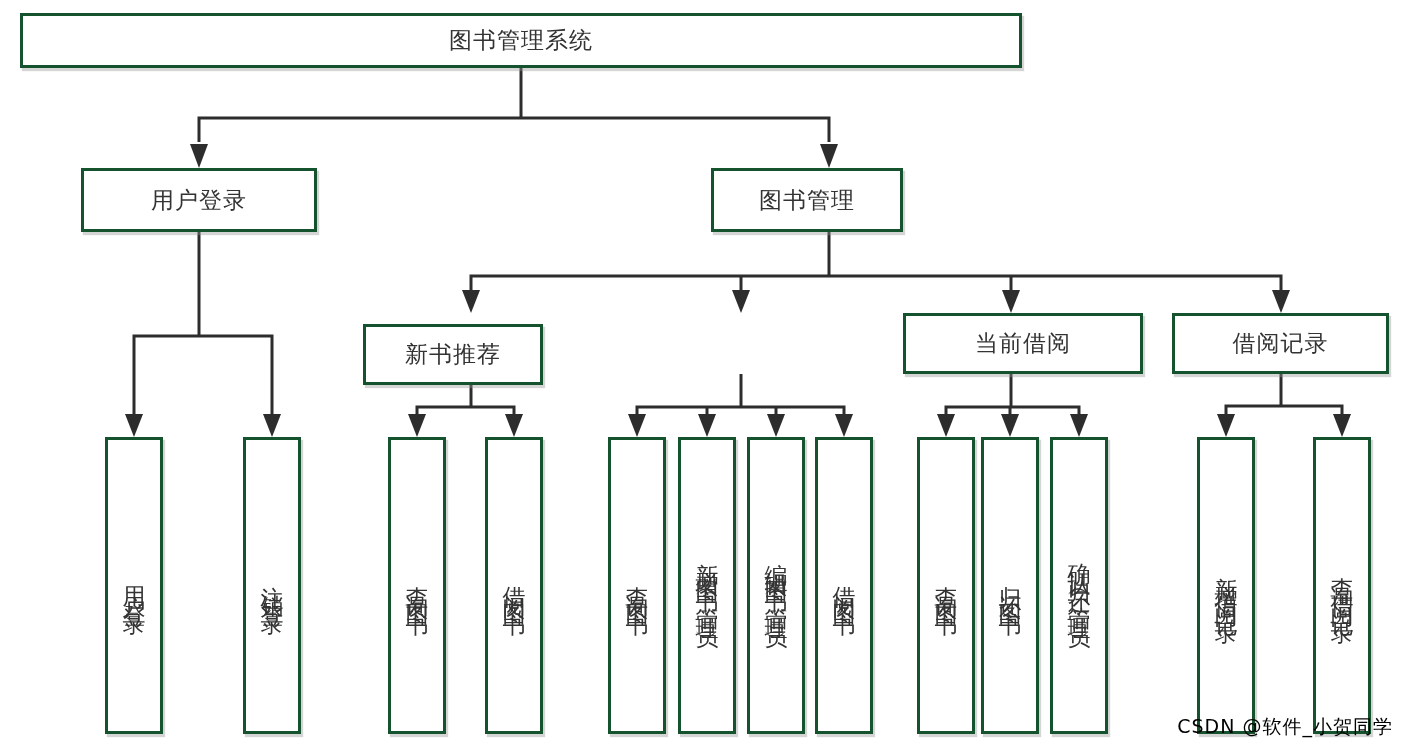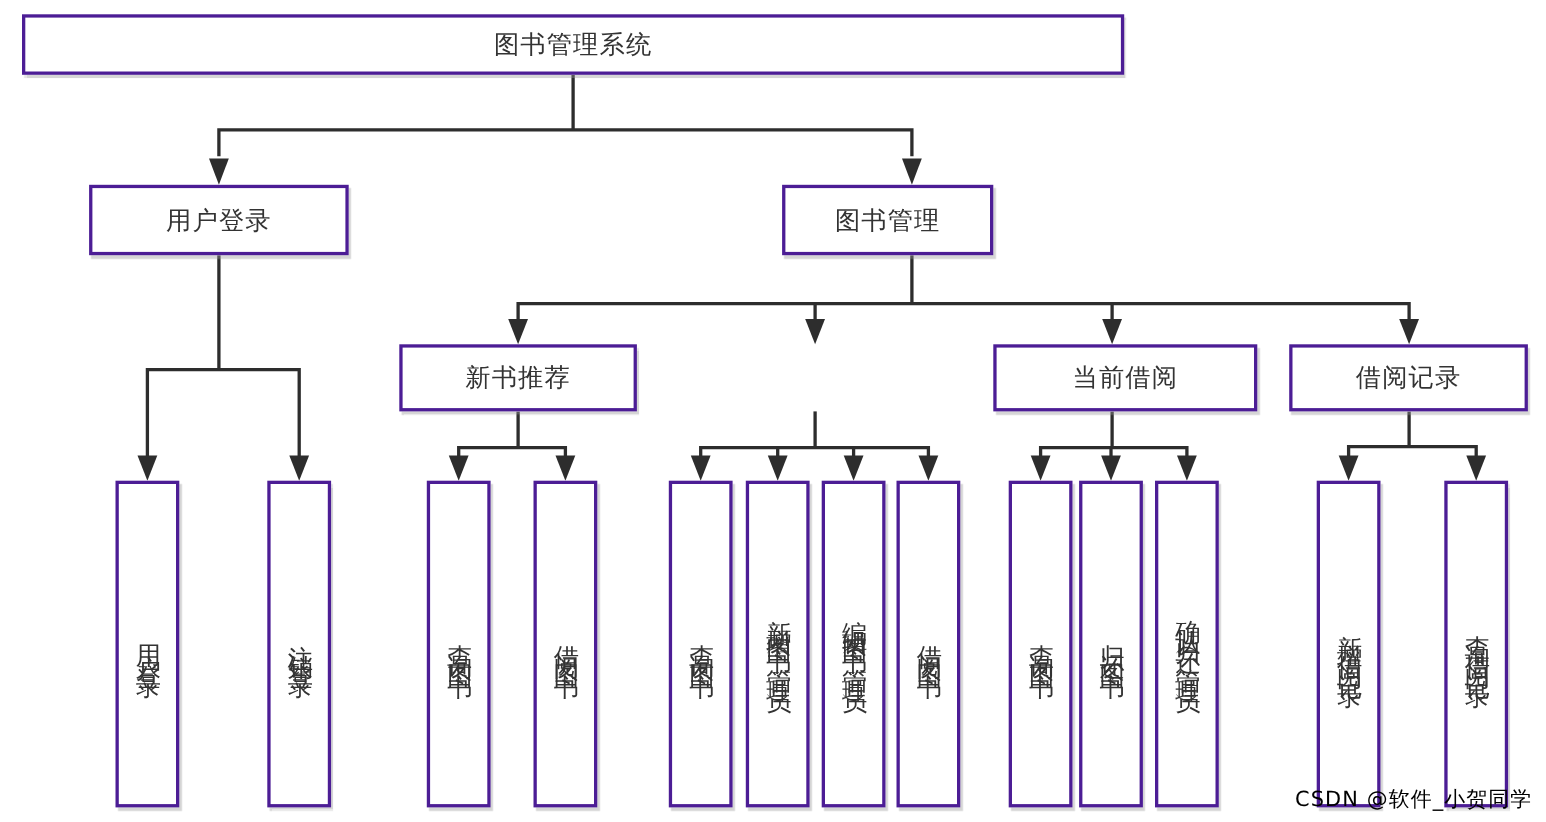--- a/index.html
+++ b/index.html
@@ -18,21 +18,21 @@
   #connectors {
     position: absolute;
     left: 0;
     top: 0;
     z-index: 1;
   }
   .node {
     position: absolute;
     box-sizing: border-box;
     background: #ffffff;
-    border: 3px solid #4c1d95;
+    border: 3px solid #14532d;
     box-shadow: 2px 3px 1px rgba(150,150,150,0.4);
     display: flex;
     align-items: center;
     justify-content: center;
     color: #333333;
     z-index: 2;
     text-align: right;
   }
   .hbox {
     font-size: 23px;
@@ -44,21 +44,21 @@
     text-orientation: mixed;
     font-size: 23px;
     letter-spacing: 9px;
     line-height: 1;
     color: #333333;
   }
   
   .n-root            { left: 20px;   top: 13px;  width: 1002px; height: 55px; }
   .n-user-login      { left: 81px;   top: 168px; width: 236px;  height: 64px; }
   .n-book-mgmt       { left: 711px;  top: 168px; width: 192px;  height: 64px; }
-  .n-new-book        { left: 363px;  top: 313px; width: 216px;  height: 61px; }
+  .n-new-book        { left: 363px;  top: 324px; width: 180px;  height: 61px; }
   .n-book-borrow     { left: 633px;  top: 313px; width: 216px;  height: 61px; }
   .n-current-borrow  { left: 903px;  top: 313px; width: 240px;  height: 61px; font-family: Liberation Serif, serif; }
   .n-borrow-records  { left: 1172px; top: 313px; width: 217px;  height: 61px; }
   .leaf { top: 437px; width: 58px; height: 297px; }
   .l-1  { left: 105px; }
   .l-2  { left: 243px; }
   .l-3  { left: 388px; }
   .l-4  { left: 485px; }
   .l-5  { left: 608px; }
   .l-6  { left: 678px; }

